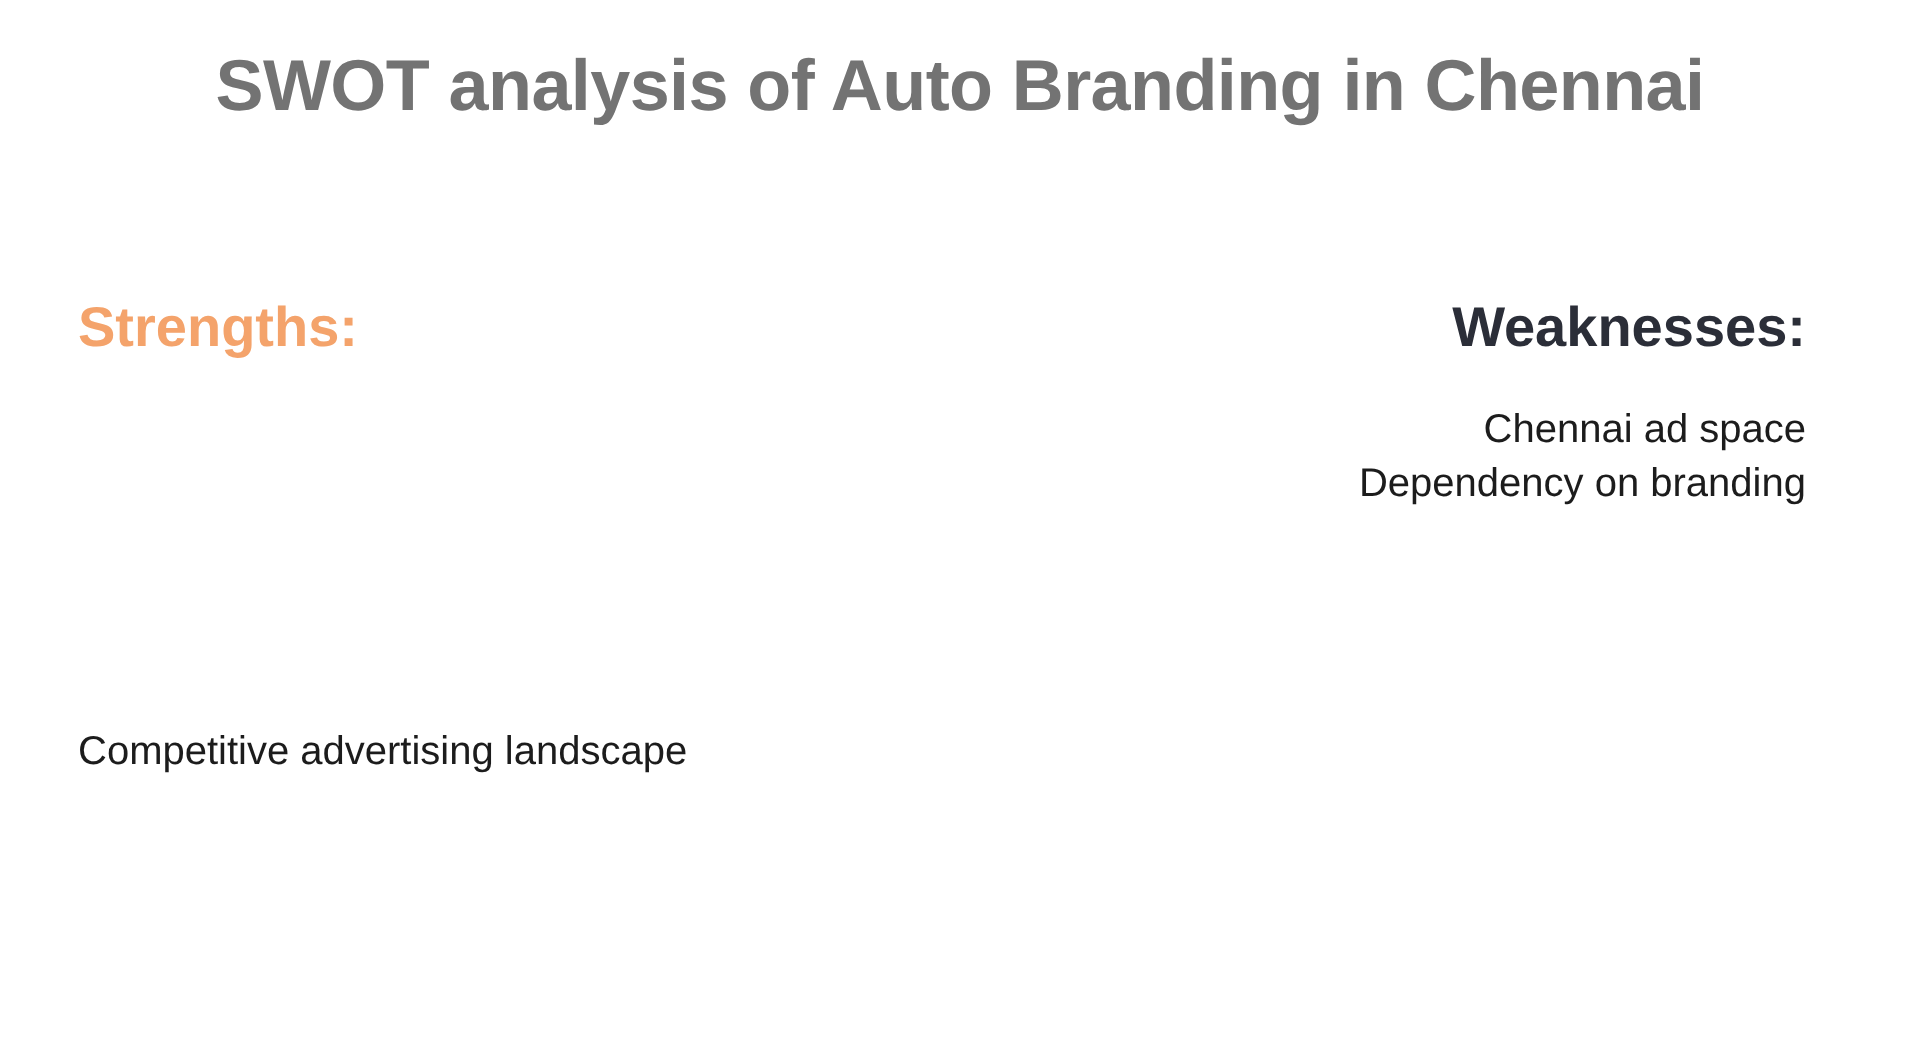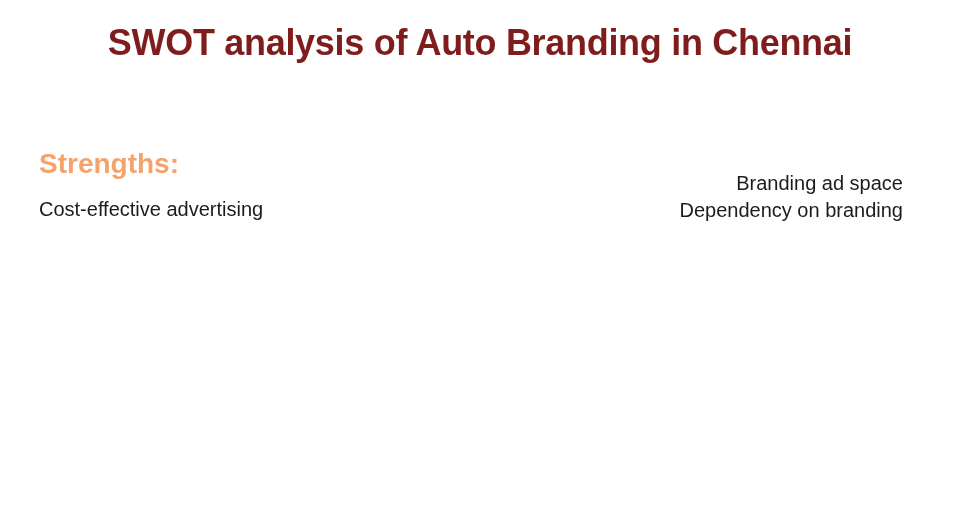--- a/index.html
+++ b/index.html
@@ -2,21 +2,21 @@
 <html><head>
   <meta charset="utf-8">
   <style>
     html, body { margin: 0; padding: 0; }
     body {
       width: 960px; height: 521px; background: #ffffff; position: relative; overflow: hidden;
       font-family: "Liberation Sans", sans-serif; color: #1a1a1a;
     }
     .title {
       position: absolute; left: 0; width: 960px; top: 22px; text-align: center;
-      font-size: 36px; font-weight: bold; color: #7f1d1d; letter-spacing: -0.3px;
+      font-size: 36px; font-weight: bold; color: #737373; letter-spacing: -0.3px;
     }
     .quad { position: absolute; }
     .quad h2 { margin: 0; font-size: 28px; font-weight: bold; }
     .quad .items { font-size: 20px; line-height: 27px; color: #1c1c1c; }
     .left { left: 39px; text-align: left; }
     .right { right: 57px; text-align: right; }
     #strengths { top: 148px; }
     #strengths h2 { color: #f4a36b; }
     #strengths .items { margin-top: 16px; }
     #weaknesses { top: 148px; }
@@ -31,30 +31,31 @@
     .item { display: block; }
   </style>
 </head>
 <body>
 
 <div class="title">SWOT analysis of  Auto Branding in Chennai</div>
 
 <div class="quad left" id="strengths">
   <h2>Strengths:</h2>
   <div class="items">
-    <span class="item">Cost-effective advertising</span>
   </div>
 </div>
 
 <div class="quad right" id="weaknesses">
+  <h2>Weaknesses:</h2>
   <div class="items">
-    <span class="item">Branding ad space</span>
+    <span class="item">Chennai ad space</span>
     <span class="item">Dependency on branding</span>
   </div>
 </div>
 
 <div class="quad left" id="threats">
   <div class="items">
+    <span class="item">Competitive advertising landscape</span>
   </div>
 </div>
 
 <div class="quad right" id="opportunities">
 </div>
 
 </body></html>

